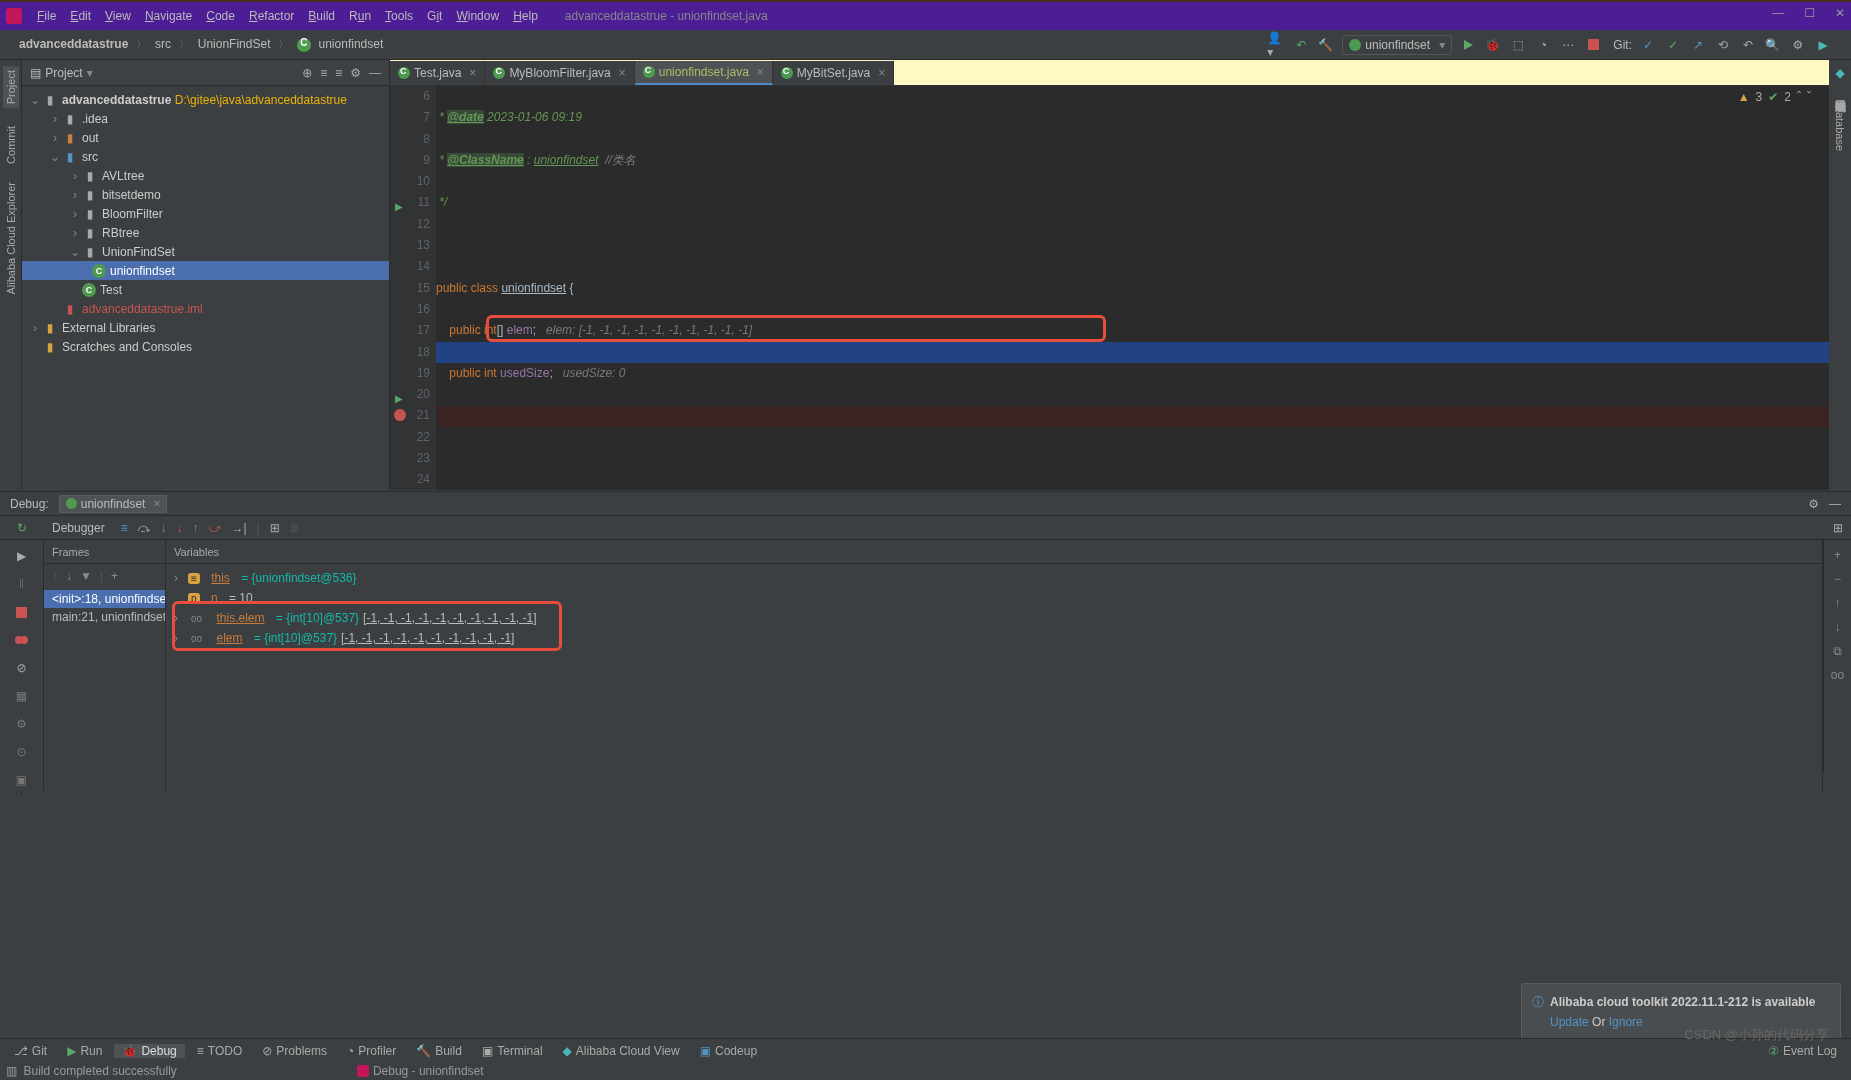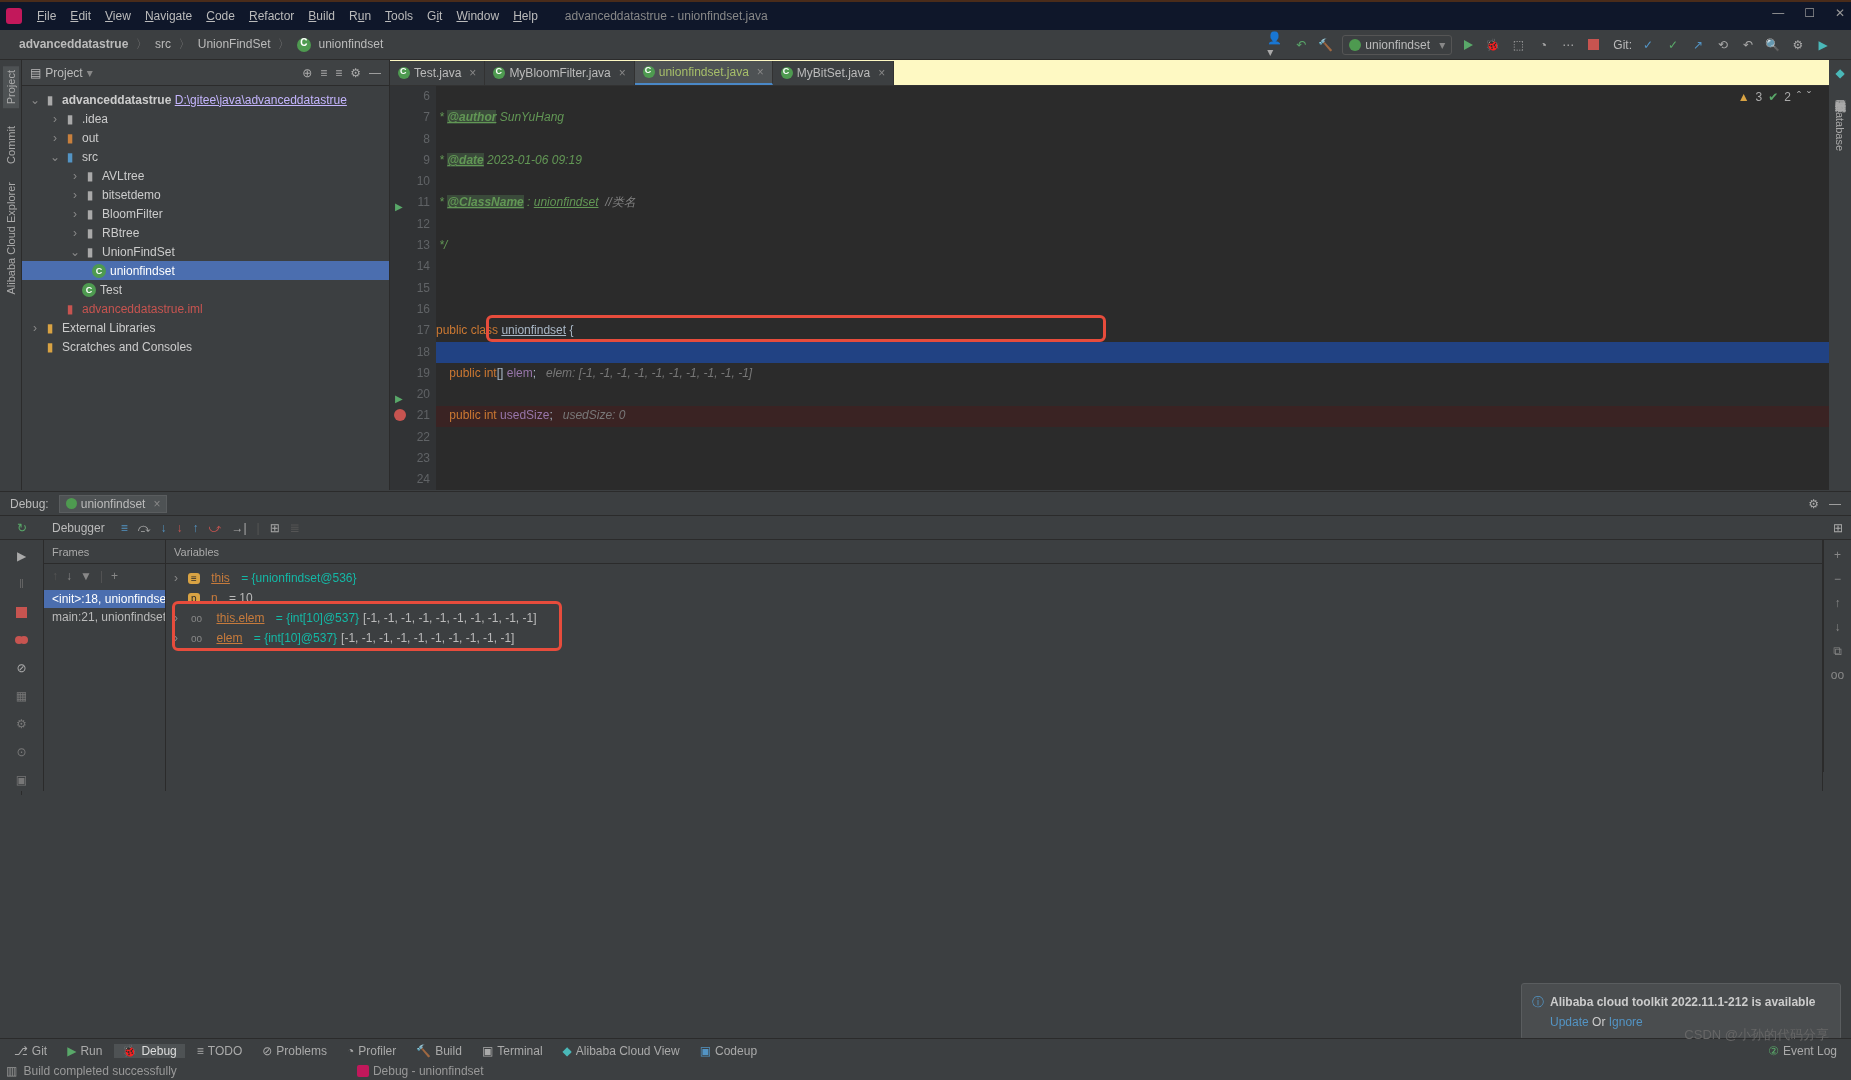--- a/index.html
+++ b/index.html
@@ -1,20 +1,20 @@
 <!DOCTYPE html>
 <html><head>
 <meta charset="utf-8">
 <style>
 * { margin:0; padding:0; box-sizing:border-box; font-family:'Segoe UI',Arial,sans-serif; font-size:12px; }
 body { background:#3c3f41; color:#bbb; width:1851px; height:1080px; position:relative; overflow:hidden; }
 .top-border{height:2px;background:#4a2c1a;}
 
 
-.menubar { height:28px; background:#0f172a; display:flex; align-items:center; padding:0 6px; color:#bbb; }
+.menubar { height:28px; background:#4c1d95; display:flex; align-items:center; padding:0 6px; color:#bbb; }
 .menubar .logo { width:16px; height:16px; background:#c2185b; border-radius:3px; margin-right:8px; }
 .menubar .menu-item { padding:0 7px; cursor:pointer; }
 .menubar .menu-item .ul { text-decoration:underline; }
 .menubar .title { margin-left:20px; color:#888; }
 .win-controls { position:absolute; right:6px; top:6px; display:flex; gap:20px; color:#999; }
 
 
 .navbar { height:30px; display:flex; align-items:center; padding:0 19px; border-bottom:1px solid #2b2b2b; }
 .crumb { color:#bbb; }
 .crumb .sep{color:#777; margin:0 4px;}
@@ -40,21 +40,21 @@
 .proj-head .tools{margin-left:auto;display:flex;gap:8px;color:#aaa;}
 .proj-head .tools span{cursor:pointer;}
 .tree{padding:4px 0;font-size:12.5px;color:#ccc;}
 .tree-row{display:flex;align-items:center;height:19px;padding-left:6px;cursor:pointer;}
 .tree-row.sel{background:#4b6eaf;color:#fff;}
 .tree-row .arrow{width:14px;text-align:center;color:#888;}
 .tree-row .ico{width:16px;height:14px;margin-right:4px;display:flex;align-items:center;justify-content:center;}
 .ico.folder{color:#a9a9a9;} .ico.folder.orange{color:#c8803d;} .ico.folder.blue{color:#5394c4;}
 .ico.class{width:14px;height:14px;border-radius:50%;background:#4e9a50;display:flex;align-items:center;justify-content:center;}
 .ico.class::after{content:"C";color:#fff;font-size:9px;font-weight:bold;}
-.tree .dim{color:#c4b5fd;text-decoration:underline;}
+.tree .dim{color:#eab308;}
 .bold{font-weight:bold;}
 
 
 .editor-area{position:absolute;left:390px;top:60px;right:22px;height:430px;background:#2b2b2b;}
 .tabs{height:26px;display:flex;align-items:flex-end;background:#fef9c3;border-bottom:1px solid #323232;}
 .tab{height:24px;display:flex;align-items:center;gap:4px;padding:0 8px;background:#3c3f41;color:#bbb;border-right:1px solid #323232;cursor:pointer;}
 .tab.active{background:#4e5254;border-bottom:2px solid #4a88c7;color:#ddd;}
 .tab .cicon3{width:12px;height:12px;border-radius:50%;background:#4e9a50;position:relative;}
 .tab .cicon3::after{content:"C";position:absolute;left:2px;top:-1px;color:#fff;font-size:9px;font-weight:bold;}
 .tab .close{color:#888;margin-left:4px;}
@@ -106,21 +106,21 @@
 .frame-item.sel{background:#4b6eaf;color:#fff;}
 
 .vars-col{flex:1;border-right:1px solid #2b2b2b;position:relative;}
 .vars-head{height:24px;display:flex;align-items:center;padding:0 8px;color:#aaa;font-size:11px;border-bottom:1px solid #2b2b2b;}
 .var-thumb{width:28px;height:232px;border-left:1px solid #2b2b2b;display:flex;flex-direction:column;align-items:center;gap:10px;padding-top:8px;color:#888;}
 .var-tree{padding:4px 8px;font-family:Consolas,monospace;font-size:12px;}
 .var-row{display:flex;align-items:center;height:20px;gap:4px;}
 .var-row .arr{width:10px;color:#888;}
 .var-row .badge{border-radius:3px;padding:0 3px;font-size:10px;}
 .badge.tag-t{background:#d9a343;color:#2b2b2b;} .badge.tag-p{background:#d9a343;color:#2b2b2b;} .badge.tag-oo{color:#888;}
-.var-name{color:#c77b3c;text-decoration:underline;} .var-dim{color:#14b8a6;} .var-val{color:#bbb;}
+.var-name{color:#c77b3c;text-decoration:underline;} .var-dim{color:#14b8a6;} .var-val{color:#bbb;text-decoration:underline;}
 .red-box2{position:absolute;border:3px solid #e74c3c;border-radius:6px;}
 
 
 .notif{position:absolute;right:10px;bottom:40px;width:320px;background:#4a4d4f;border:1px solid #5a5d5f;border-radius:3px;padding:10px;color:#ccc;}
 .notif .info-ico{color:#5394c4;margin-right:6px;}
 .notif a{color:#5394c4;cursor:pointer;}
 
 .tw-bar{position:absolute;left:0;right:0;bottom:18px;height:24px;background:#3c3f41;border-top:1px solid #2b2b2b;display:flex;align-items:center;padding:0 6px;gap:4px;}
 .tw-item{display:flex;align-items:center;gap:4px;padding:0 8px;color:#aaa;cursor:pointer;font-size:11px;}
 .tw-item.active{background:#4e5254;color:#ddd;}
@@ -344,21 +344,20 @@
         <div>17</div>
         <div>18</div>
         <div>19</div>
       <div style="position:relative">20<span class="play" style="top:4px">▶</span></div>
       <div style="position:relative">21<span class="bp" style="top:4px"></span></div>
       <div>22</div>
         <div>23</div>
         <div>24</div>
     </div>
     <div class="code">
-<div class="line"><span class="c-doc"> * </span><span class="c-doctag">@author</span><span class="c-doc"> SunYuHang</span></div>
 <div class="line"><span class="c-doc"> * </span><span class="c-doctag">@date</span><span class="c-doc"> 2023-01-06 09:19</span></div>
 <div class="line"><span class="c-doc"> * </span><span class="c-doctag">@ClassName</span><span class="c-doc"> : </span><span class="c-doc c-lnk">unionfindset</span><span class="c-comm">  //类名</span></div>
 <div class="line"><span class="c-doc"> */</span></div>
 <div class="line"></div>
 <div class="line"><span class="c-kw">public class </span><span class="c-cls c-lnk">unionfindset</span><span class="c-cls"> {</span></div>
 <div class="line"><span class="c-kw">    public int</span><span class="c-cls">[] </span><span class="c-fld">elem</span><span class="c-cls">;   </span><span class="c-hint" data-bind="code.lines.12_hint">elem: [-1, -1, -1, -1, -1, -1, -1, -1, -1, -1]</span></div>
 <div class="line"><span class="c-kw">    public int </span><span class="c-fld">usedSize</span><span class="c-cls">;   </span><span class="c-hint" data-bind="code.lines.13_hint">usedSize: 0</span></div>
 <div class="line"></div>
 
 

